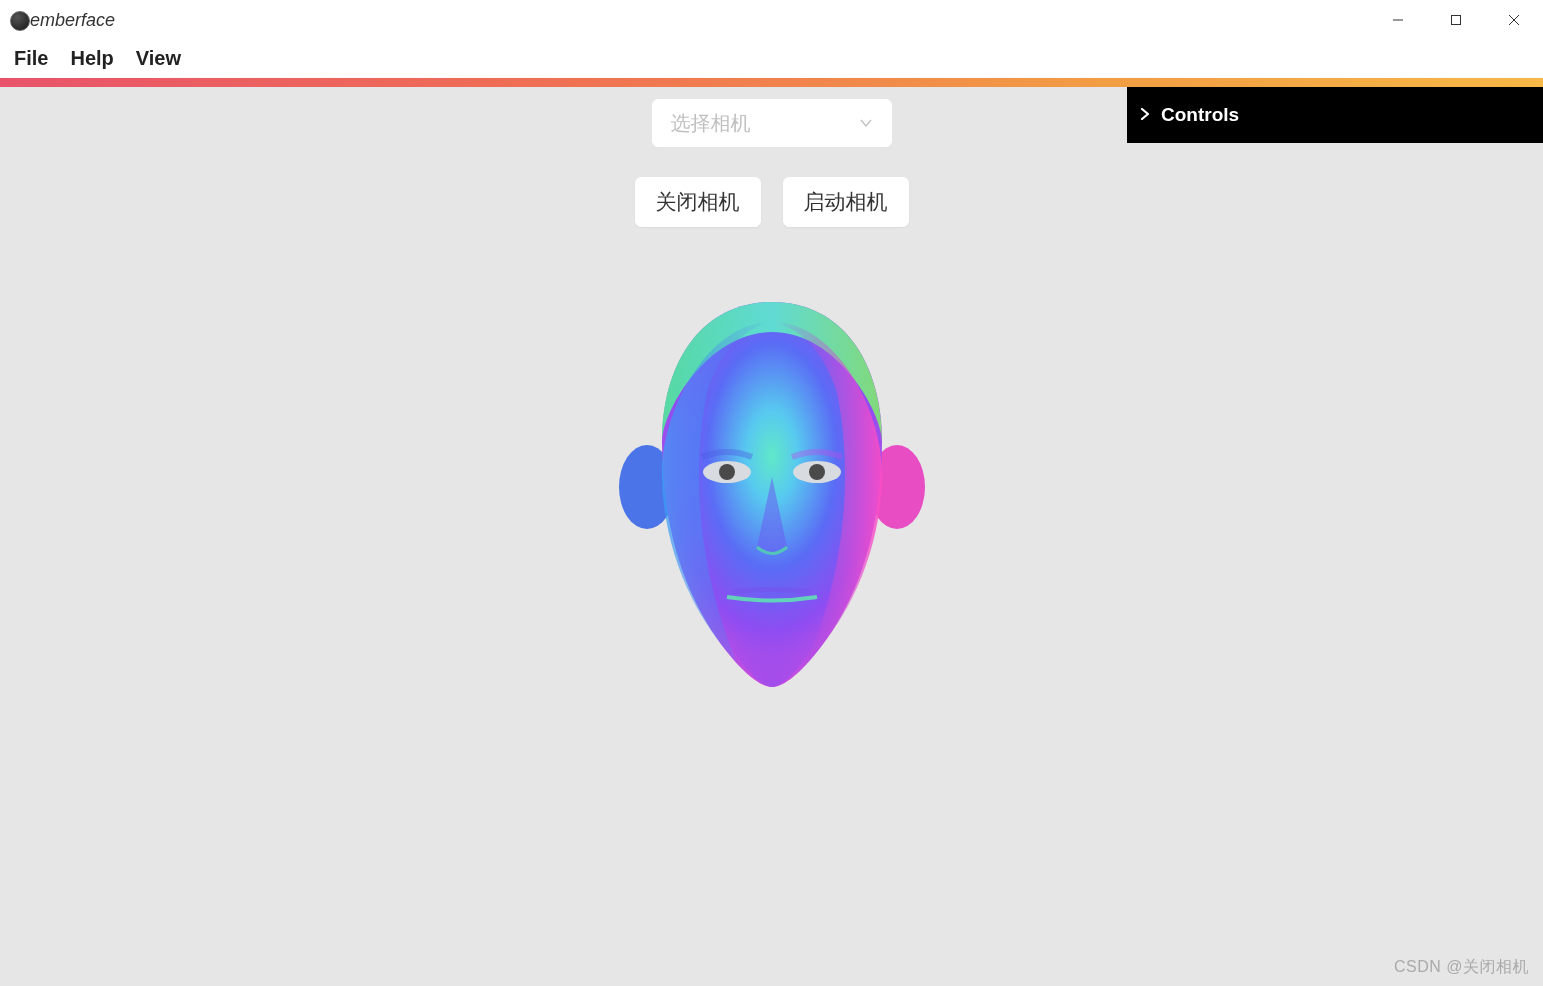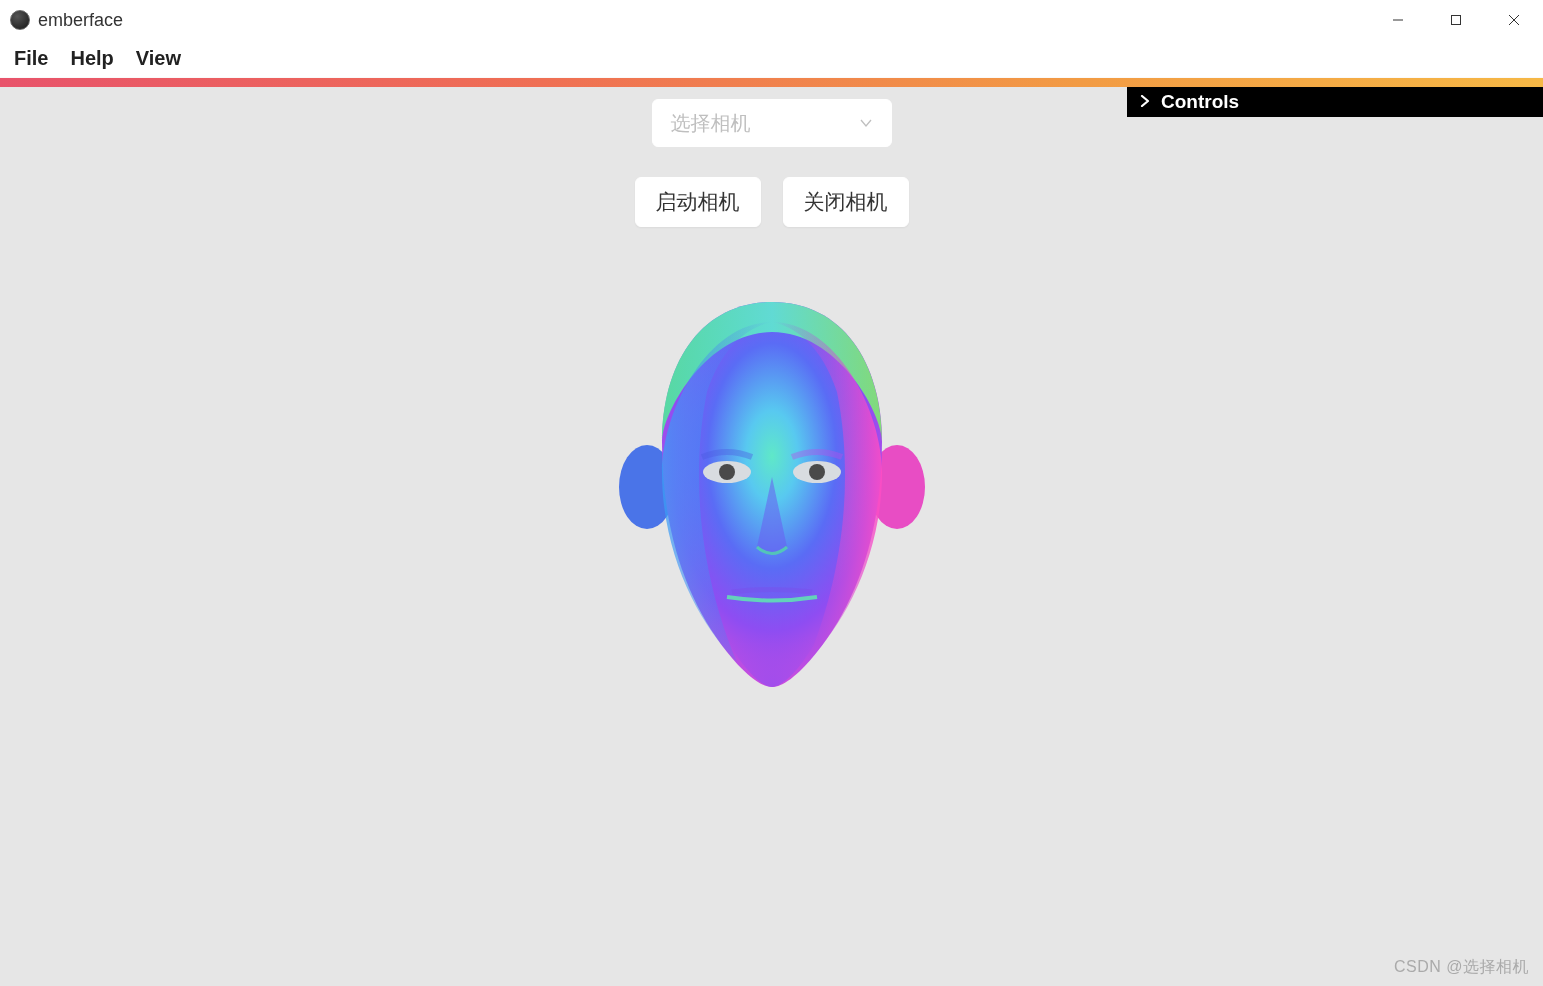--- a/index.html
+++ b/index.html
@@ -12,21 +12,21 @@
     position: relative;
   }
   .titlebar {
     height: 40px;
     background: #ffffff;
     display: flex;
     align-items: center;
     justify-content: space-between;
     padding: 0 0 0 10px;
   }
-  .titlebar-left { display: flex; align-items: flex-start; gap: 8px; }
+  .titlebar-left { display: flex; align-items: flex-end; gap: 0; font-style: italic; }
   .app-icon {
     width: 20px; height: 20px; border-radius: 50%;
     background: radial-gradient(circle at 35% 30%, #555 0%, #222 80%);
     border: 1px solid #666;
   }
   .app-title { font-size: 18px; color: #333; font-weight: 400; }
   .win-controls { display: flex; }
   .win-btn {
     width: 58px; height: 40px;
     display: flex; align-items: center; justify-content: center;
@@ -74,21 +74,21 @@
     border: 1px solid #ffffff;
     border-radius: 6px;
     padding: 10px 20px;
     font-size: 21px;
     color: #333;
     box-shadow: 0 1px 2px rgba(0,0,0,0.05);
   }
   .controls-panel {
     position: absolute;
     top: 0; right: 0;
-    width: 416px; height: 30px;
+    width: 416px; height: 56px;
     background: #000000;
     color: #ffffff;
     display: flex; align-items: center;
     padding: 0 12px; gap: 10px;
     font-weight: 700; font-size: 19px;
   }
   .controls-panel .chev { font-size: 16px; }
   .face-wrap {
     position: absolute;
     top: 205px; left: 50%;
@@ -144,22 +144,22 @@
   <div class="top-controls">
     <div class="camera-select">
       <span>选择相机</span>
       <span class="chev">
         <svg width="14" height="14" viewBox="0 0 14 14" fill="none">
             <path d="M2 4 L7 10 L12 4" stroke="#bfbfbf" stroke-width="1.3"></path>
           </svg>
       </span>
     </div>
     <div class="btn-row">
+      <button class="btn">关闭相机</button>
       <button class="btn">启动相机</button>
-      <button class="btn">关闭相机</button>
     </div>
   </div>
 
   <div class="controls-panel">
     <span class="chev">
       <svg width="12" height="12" viewBox="0 0 12 12">
           <path d="M3 1 L9 6 L3 11" stroke="#ffffff" stroke-width="2.2" fill="none" stroke-linecap="round" stroke-linejoin="round"></path>
         </svg>
     </span>
     <span>Controls</span>
@@ -222,14 +222,14 @@
       <path d="M185 165 Q210 155 235 165" stroke="#b94de8" stroke-width="6" fill="none" opacity="0.4"></path>
 
       <path d="M165 185 L150 255 Q165 270 180 255 Z" fill="#6a5cf0" opacity="0.55"></path>
       <path d="M150 255 Q165 268 180 255" stroke="#4fe8a0" stroke-width="3" fill="none" opacity="0.7"></path>
 
       <path d="M120 305 Q165 312 210 305" stroke="#5fe8b0" stroke-width="4" fill="none" opacity="0.85"></path>
       <path d="M125 300 Q165 295 205 300" stroke="#7a4de8" stroke-width="5" fill="none" opacity="0.4"></path>
     </svg>
   </div>
 
-  <div class="watermark">CSDN @选择相机</div>
+  <div class="watermark">CSDN @关闭相机</div>
 </div>
 
 </body></html>

